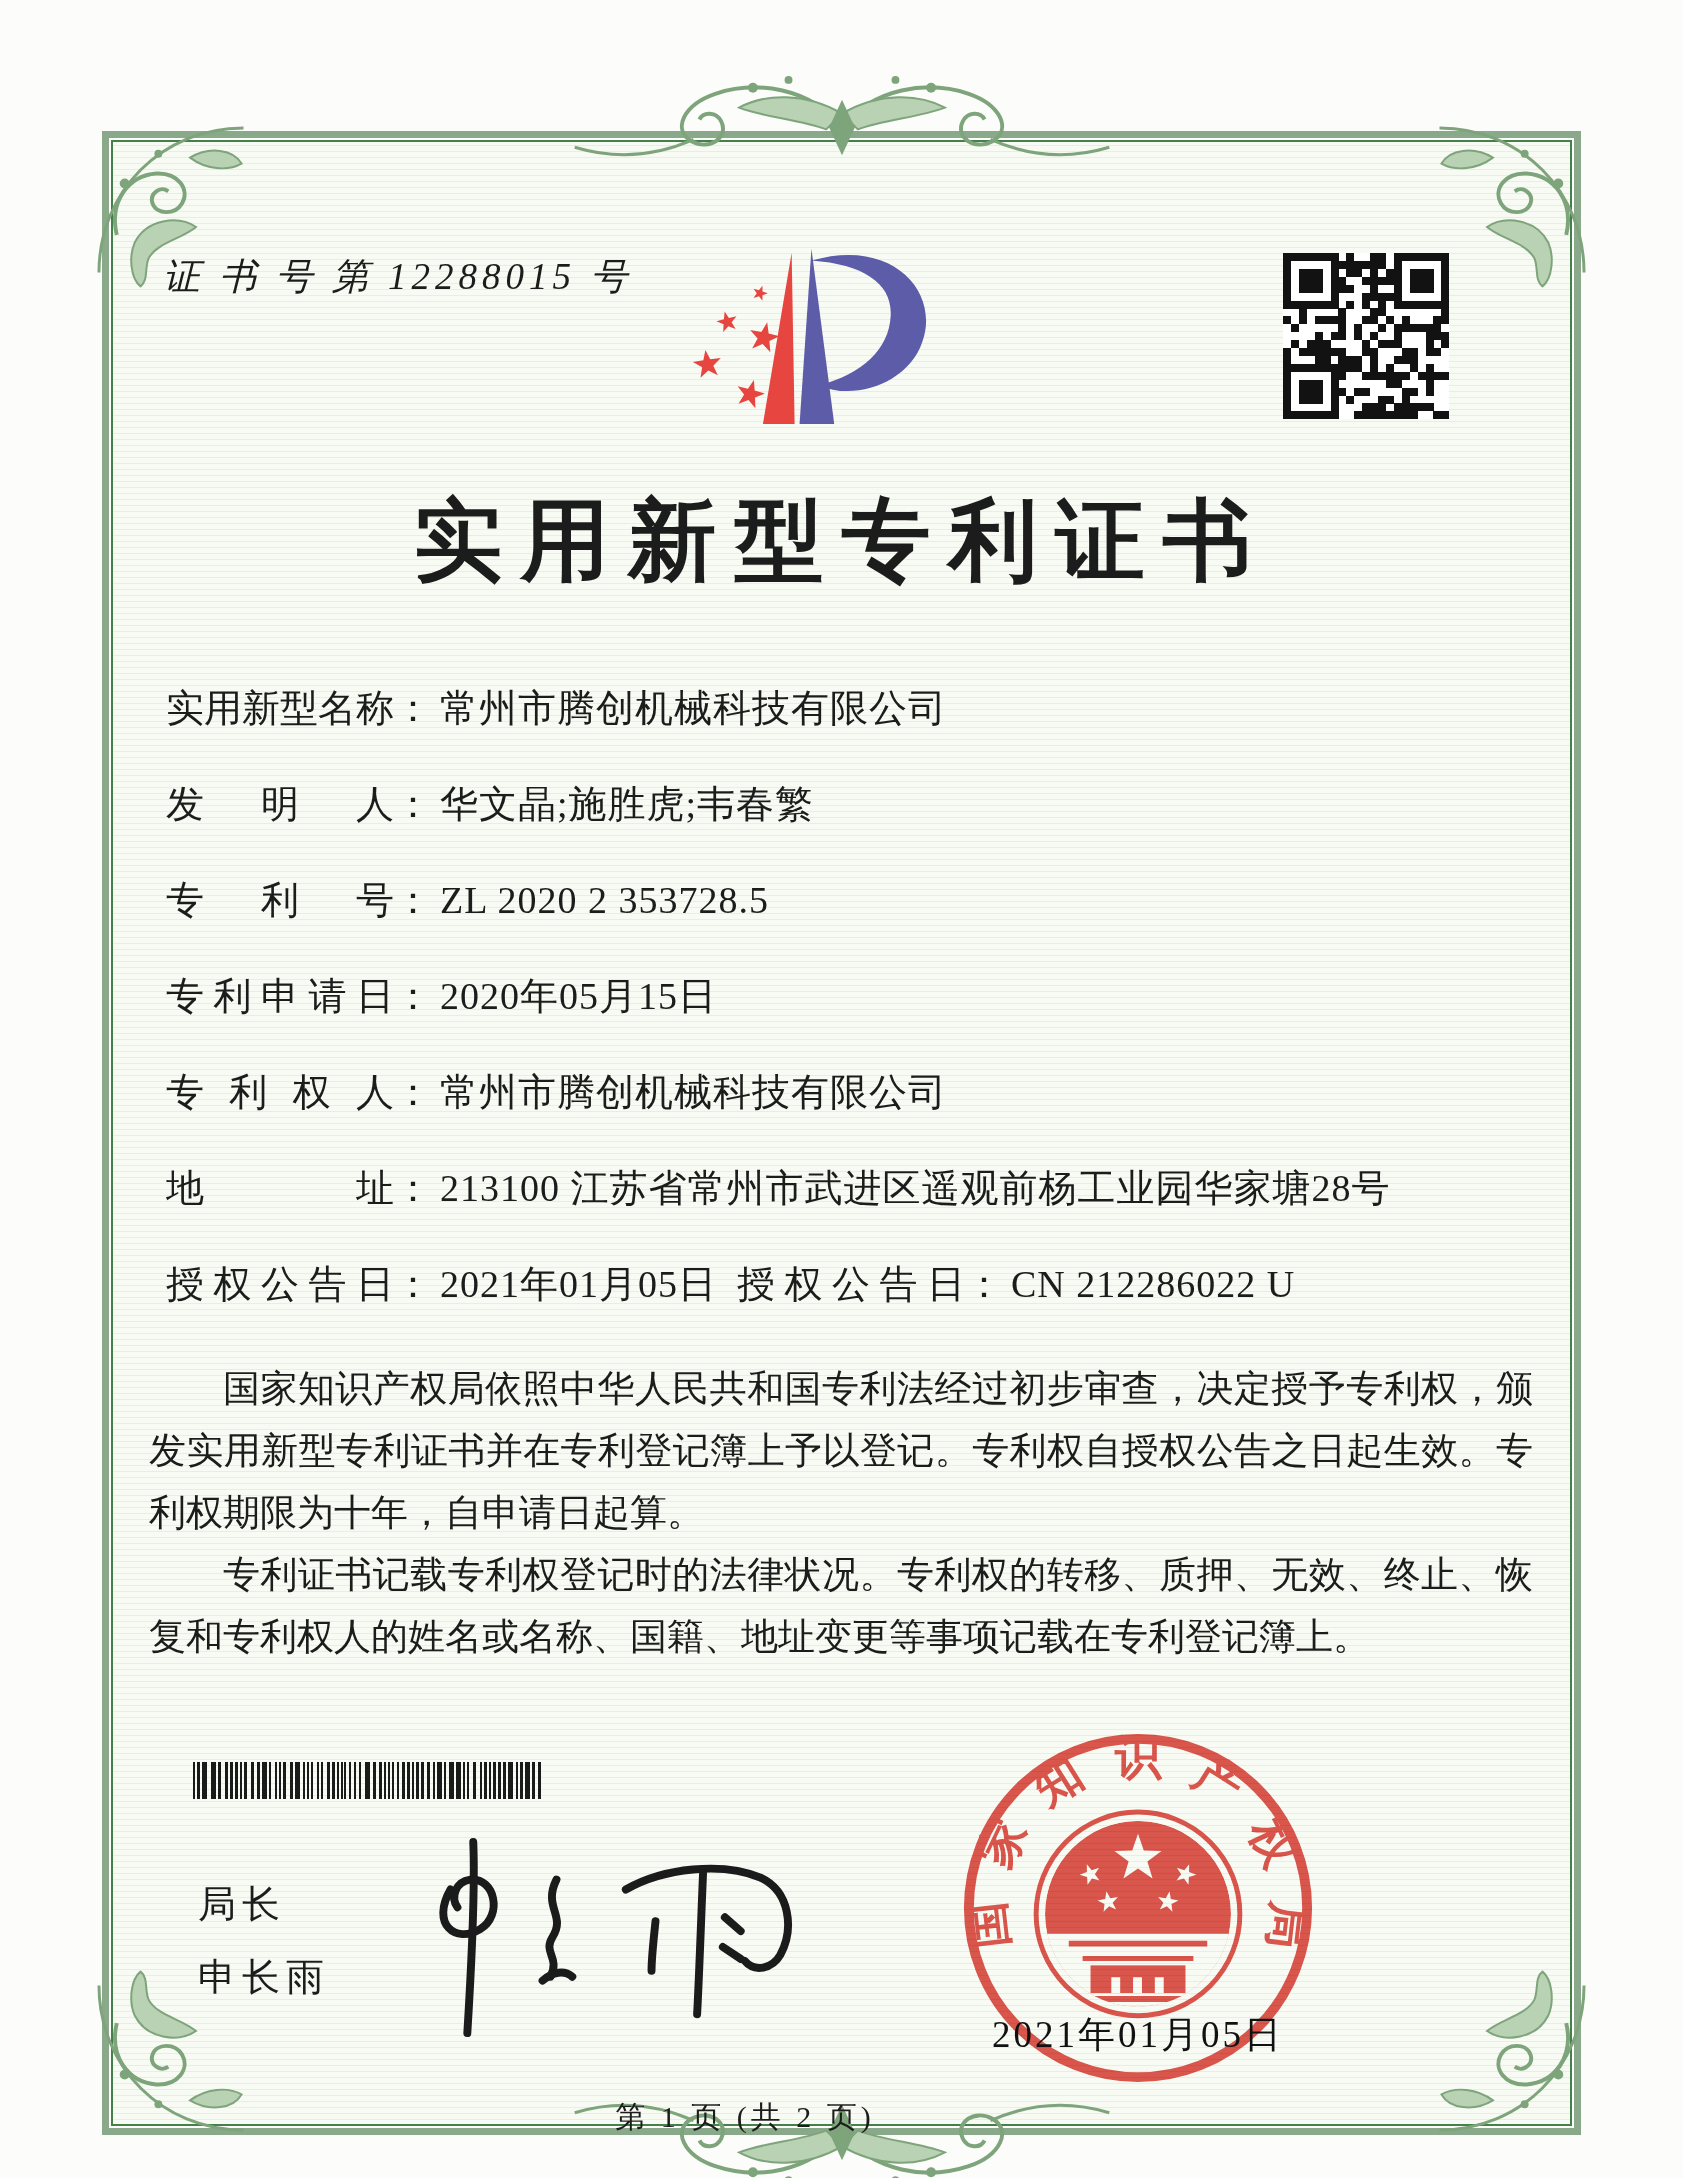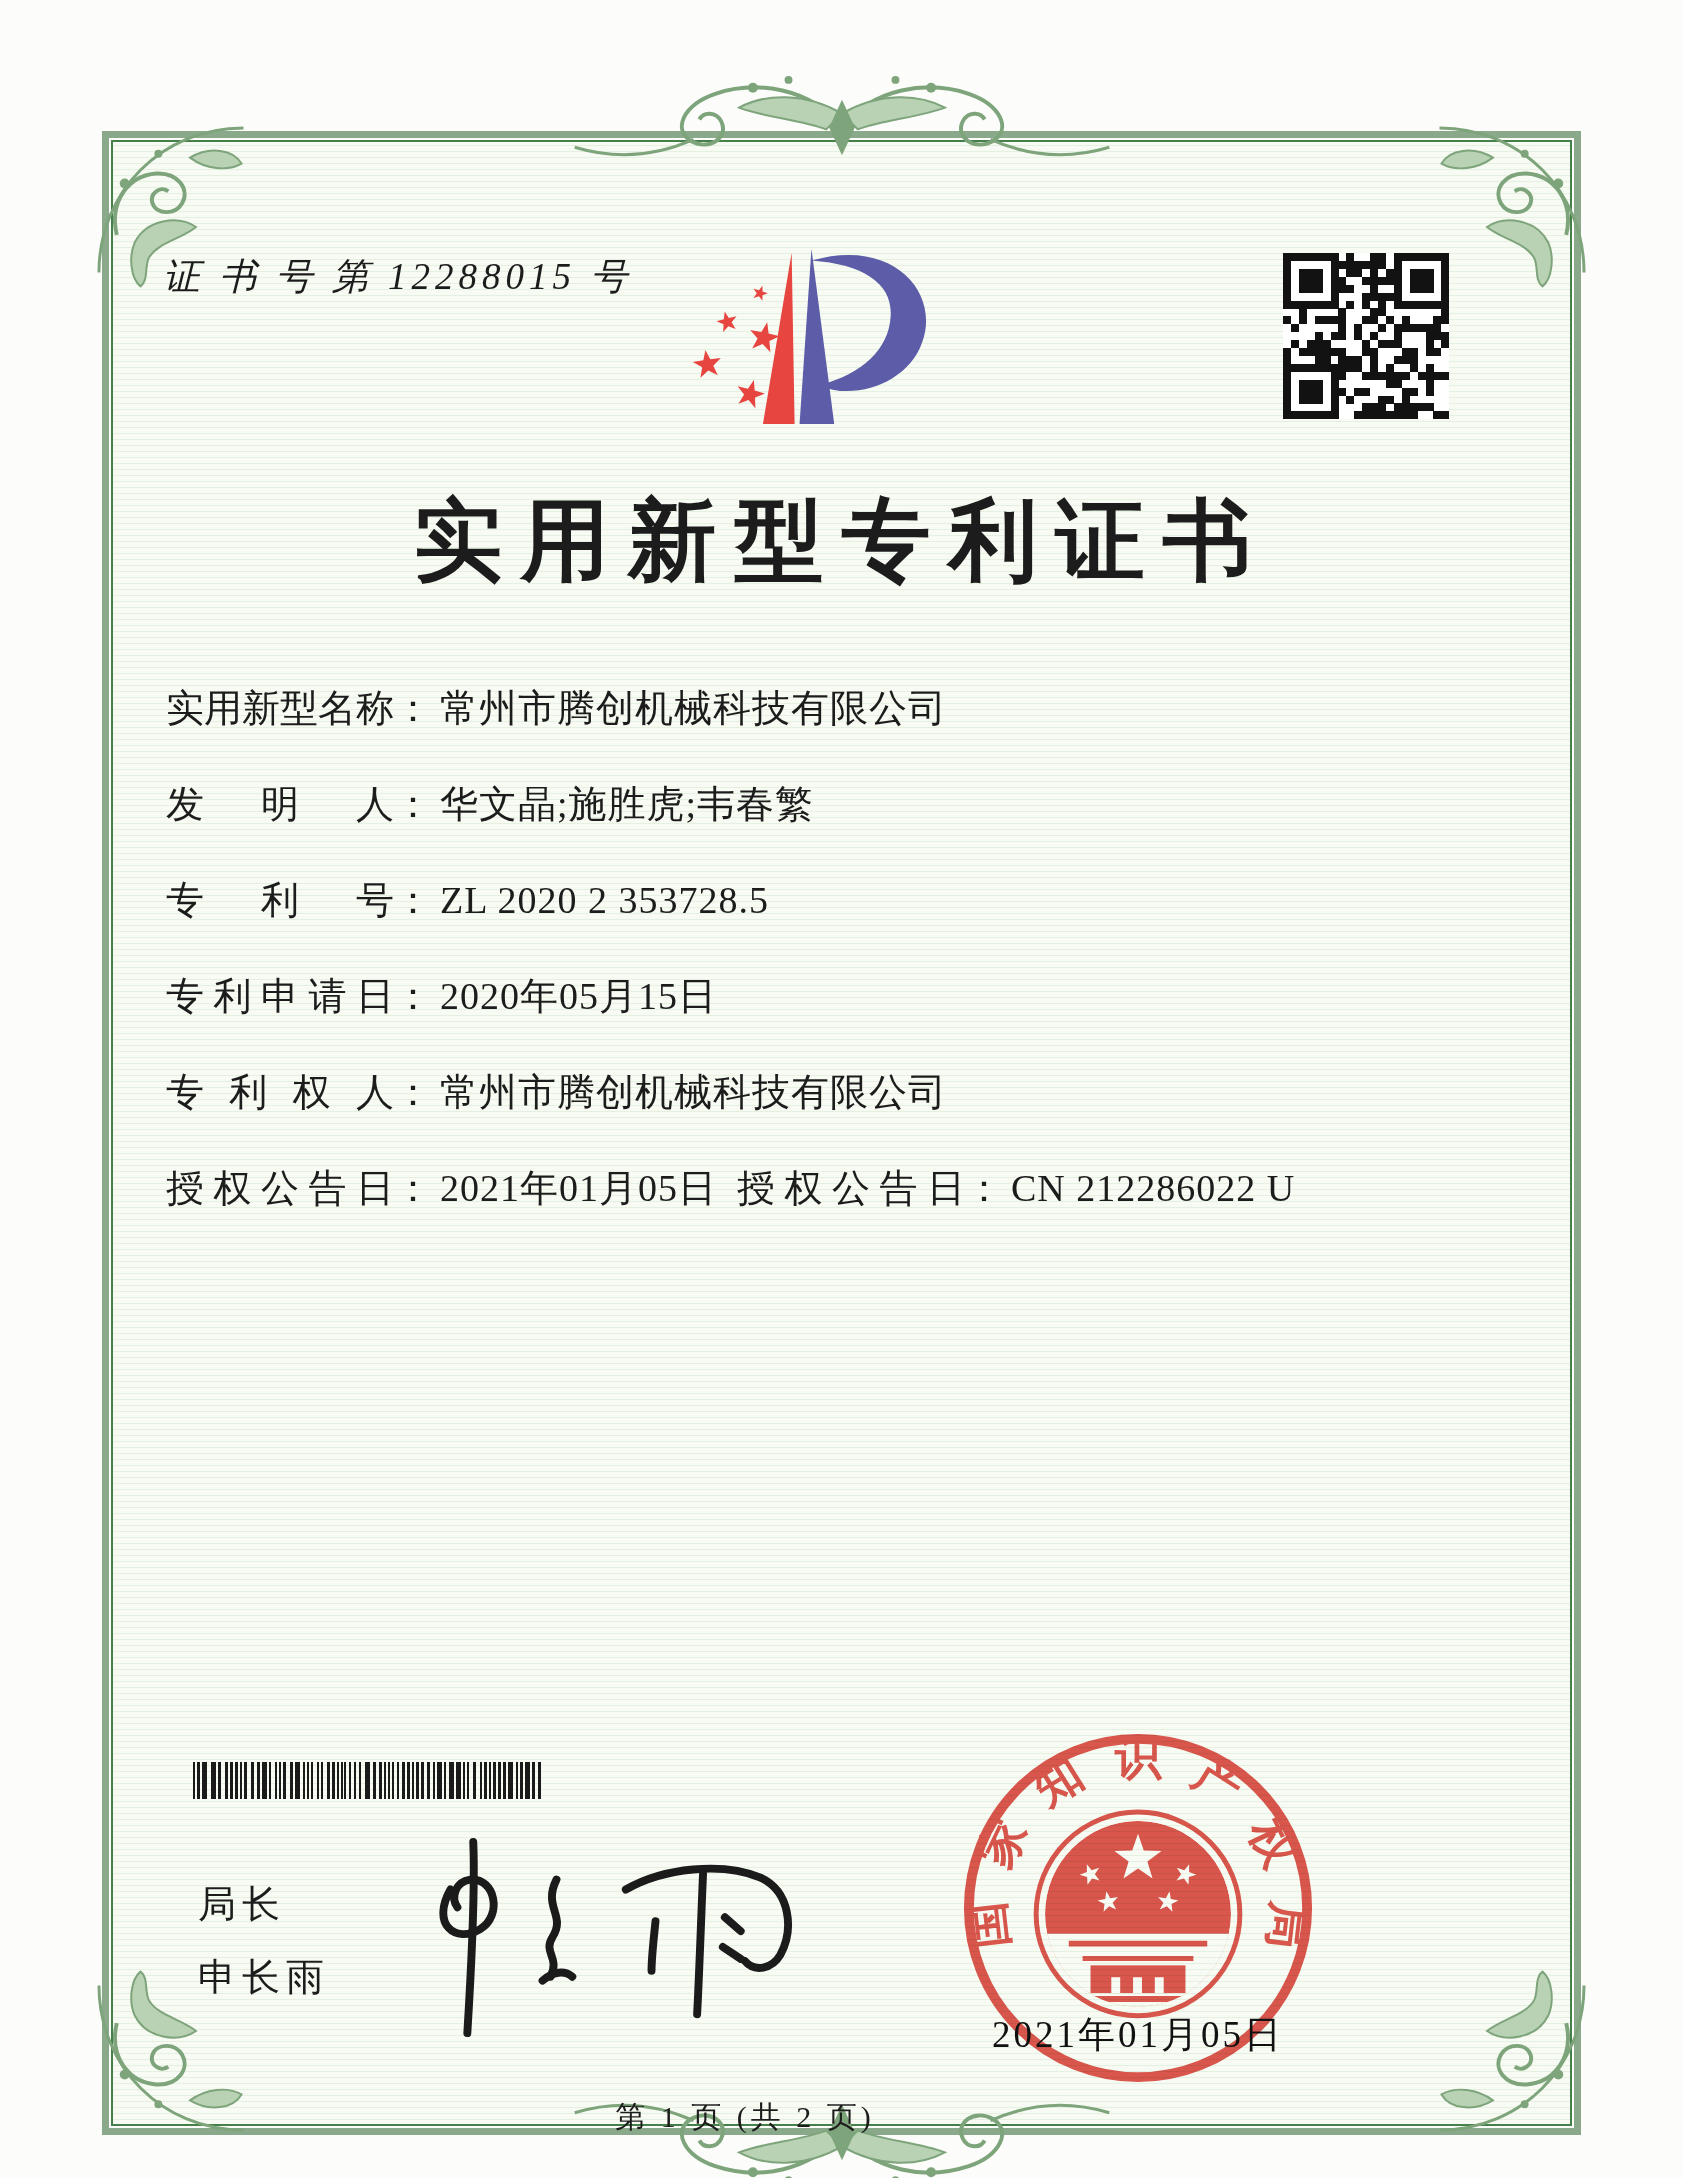--- a/index.html
+++ b/index.html
@@ -382,25 +382,32 @@
     <div class="frow">
       <span class="flabel">专利号</span><span class="fcolon">：</span><span class="fvalue">ZL 2020 2 353728.5</span>
     </div>
     <div class="frow">
       <span class="flabel">专利申请日</span><span class="fcolon">：</span><span class="fvalue">2020年05月15日</span>
     </div>
     <div class="frow">
       <span class="flabel">专利权人</span><span class="fcolon">：</span><span class="fvalue">常州市腾创机械科技有限公司</span>
     </div>
     <div class="frow">
+      <span class="flabel">地址</span><span class="fcolon">：</span><span class="fvalue">213100  江苏省常州市武进区遥观前杨工业园华家塘28号</span>
+    </div>
+    <div class="frow">
       <span class="pair"><span class="flabel">授权公告日</span><span class="fcolon">：</span><span class="fvalue">2021年01月05日</span></span>
       <span class="pair pair2"><span class="flabel">授权公告日</span><span class="fcolon">：</span><span class="fvalue">CN 212286022 U</span></span>
     </div>
   </div>
 
+  <div class="body-text">
+    <p>国家知识产权局依照中华人民共和国专利法经过初步审查，决定授予专利权，颁发实用新型专利证书并在专利登记簿上予以登记。专利权自授权公告之日起生效。专利权期限为十年，自申请日起算。</p>
+    <p>专利证书记载专利权登记时的法律状况。专利权的转移、质押、无效、终止、恢复和专利权人的姓名或名称、国籍、地址变更等事项记载在专利登记簿上。</p>
+  </div>
 
   <div class="barcode">
       <div style="position: absolute; left: 0px; top: 0px; width: 2px; height: 100%; background: rgb(26, 26, 26);"></div>
       <div style="position: absolute; left: 4px; top: 0px; width: 3px; height: 100%; background: rgb(26, 26, 26);"></div>
       <div style="position: absolute; left: 9px; top: 0px; width: 5px; height: 100%; background: rgb(26, 26, 26);"></div>
       <div style="position: absolute; left: 18px; top: 0px; width: 5px; height: 100%; background: rgb(26, 26, 26);"></div>
       <div style="position: absolute; left: 25px; top: 0px; width: 3px; height: 100%; background: rgb(26, 26, 26);"></div>
       <div style="position: absolute; left: 32px; top: 0px; width: 3px; height: 100%; background: rgb(26, 26, 26);"></div>
       <div style="position: absolute; left: 37px; top: 0px; width: 3px; height: 100%; background: rgb(26, 26, 26);"></div>
       <div style="position: absolute; left: 42px; top: 0px; width: 3px; height: 100%; background: rgb(26, 26, 26);"></div>

